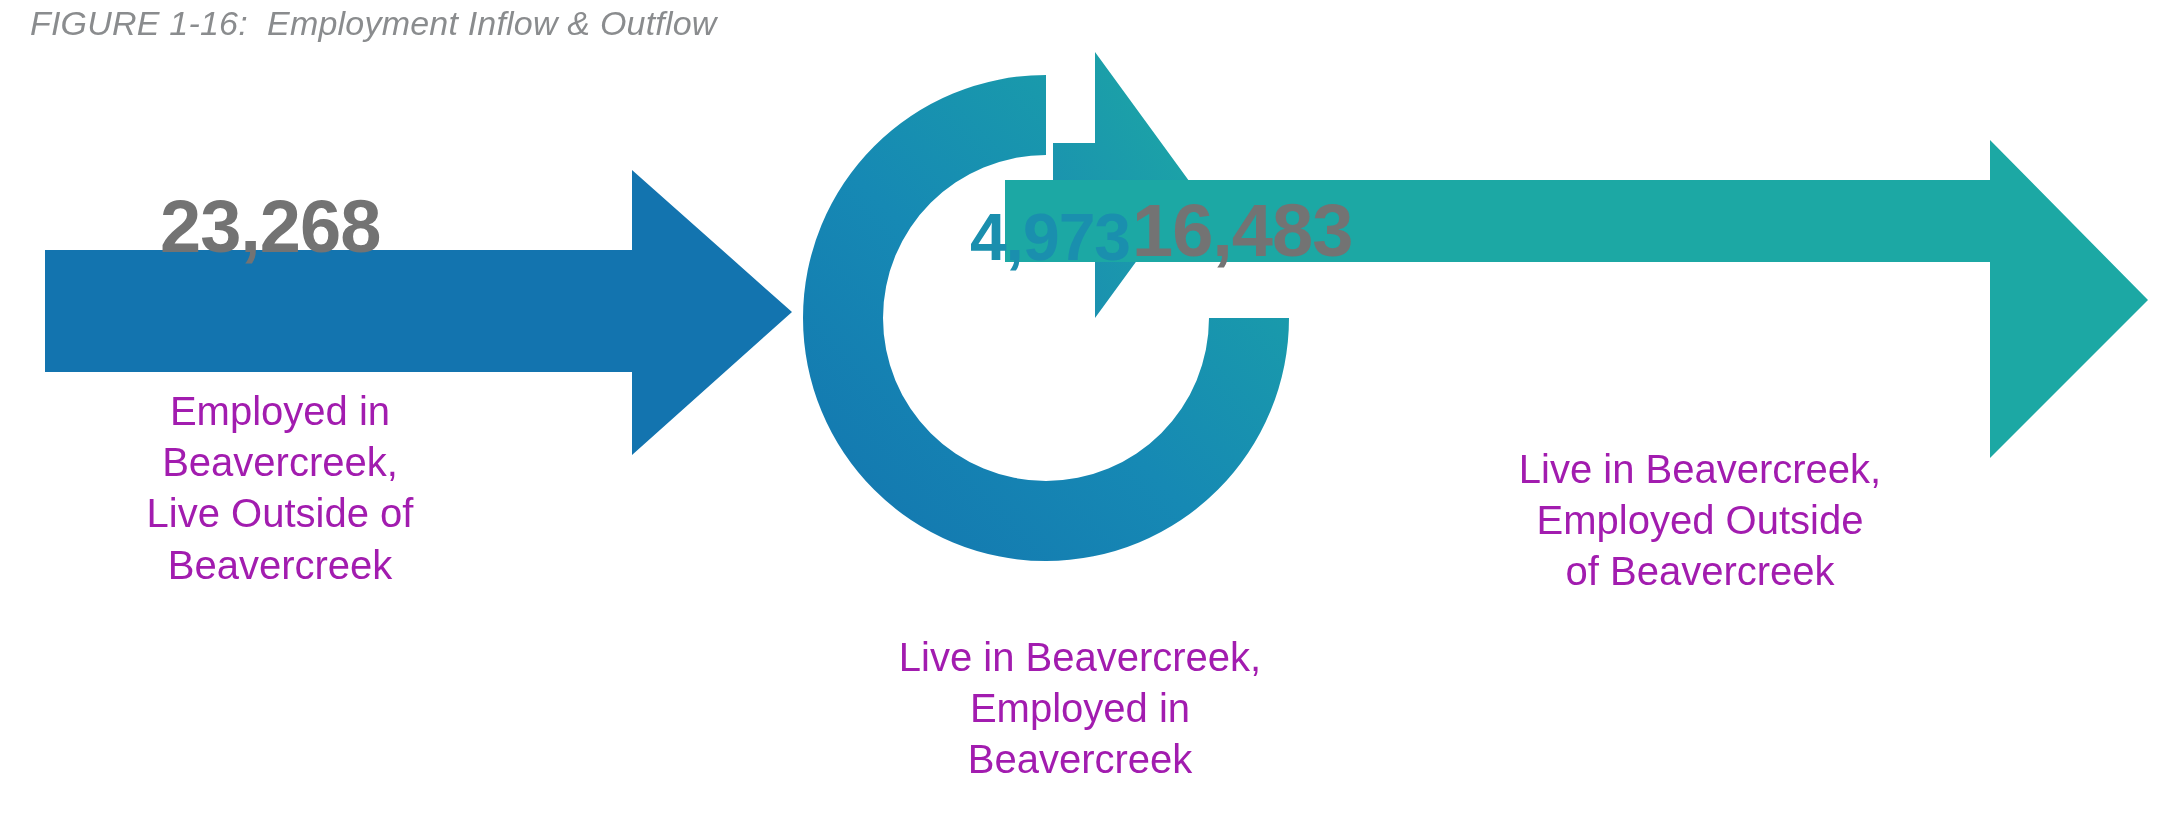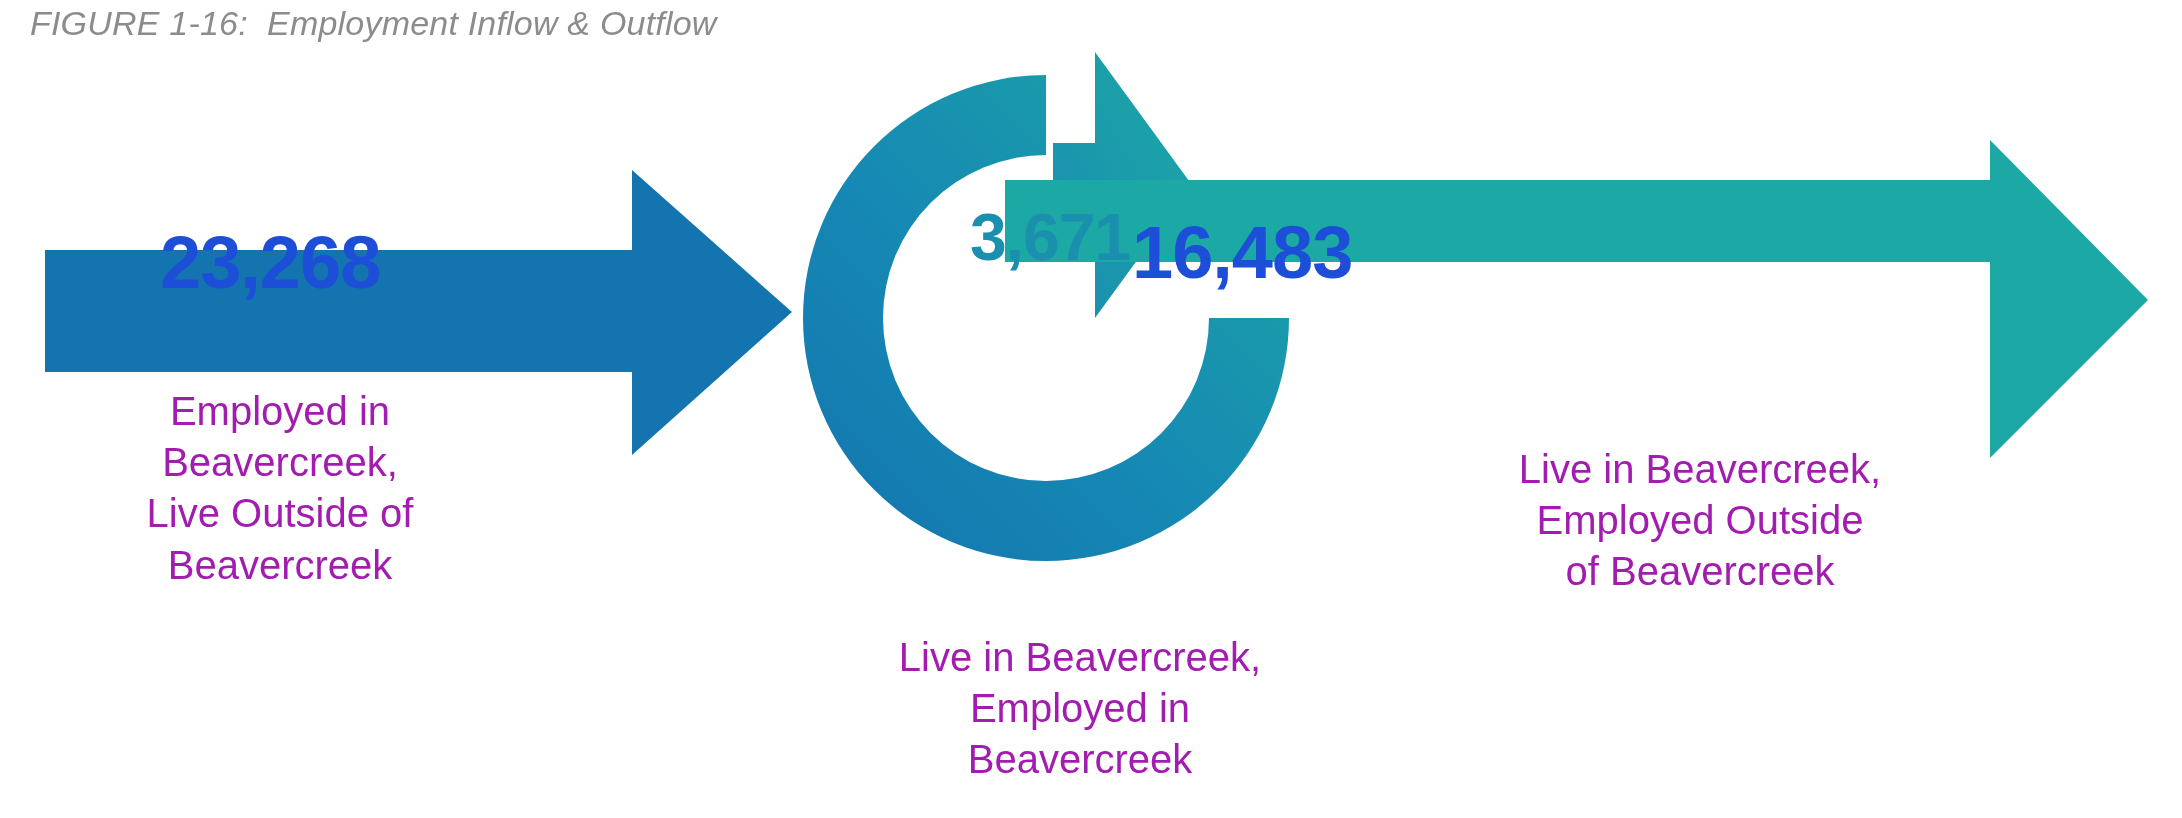--- a/index.html
+++ b/index.html
@@ -38,34 +38,33 @@
     top: 0;
     width: 2182px;
     height: 818px;
   }
 
   
   .arrow-value {
     position: absolute;
     font-family: "Liberation Sans", sans-serif;
     font-weight: bold;
-    color: #1d4ed8;
+    color: #737373;
     font-size: 74px;
     letter-spacing: -1px;
     line-height: 1;
     white-space: nowrap;
-    margin-top: 36px;
   }
   #value-inflow {
     left: 160px;
     top: 190px;
   }
   #value-outflow {
     left: 1132px;
-    top: 180px;
+    top: 194px;
   }
   #value-internal {
     position: absolute;
     left: 895px;
     top: 204px;
     width: 310px;
     text-align: center;
     font-family: "Liberation Sans", sans-serif;
     font-weight: bold;
     font-size: 66px;
@@ -139,21 +138,21 @@
       <path d="M 1095,52 L 1095,143 L 1053,143 L 1053,230 L 1095,230 L 1095,318 L 1192,185 Z" fill="url(#headGrad)"></path>
 
       <path d="M 1230,190 L 1300,250 L 1270,330 L 1200,280 Z" fill="url(#ringGrad)" opacity="0"></path>
     </g>
 
     <path d="M 1005,180 L 1990,180 L 1990,140 L 2148,300 L 1990,458 L 1990,262 L 1005,262 Z" fill="#1CA8A4"></path>
   </svg>
 
   <div class="arrow-value" id="value-inflow">23,268</div>
 
-  <div id="value-internal">3,671</div>
+  <div id="value-internal">4,973</div>
 
   <div class="arrow-value" id="value-outflow">16,483</div>
 
   <div class="caption" id="caption-inflow">Employed in
 Beavercreek,
 Live Outside of
 Beavercreek</div>
 
   <div class="caption" id="caption-internal">Live in Beavercreek,
 Employed in

